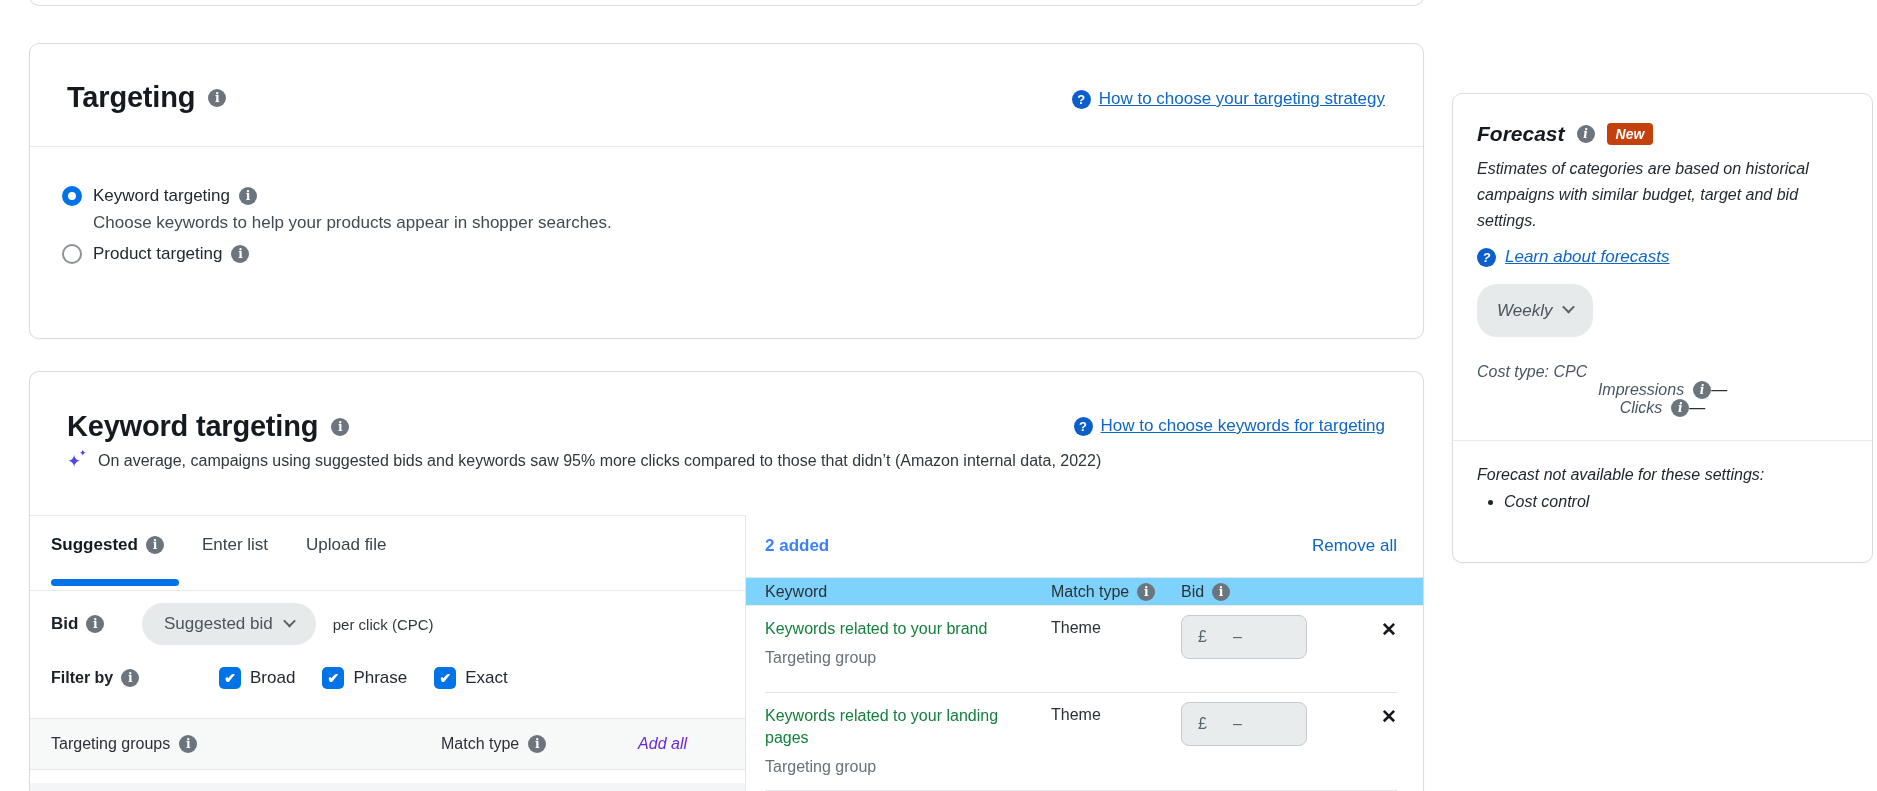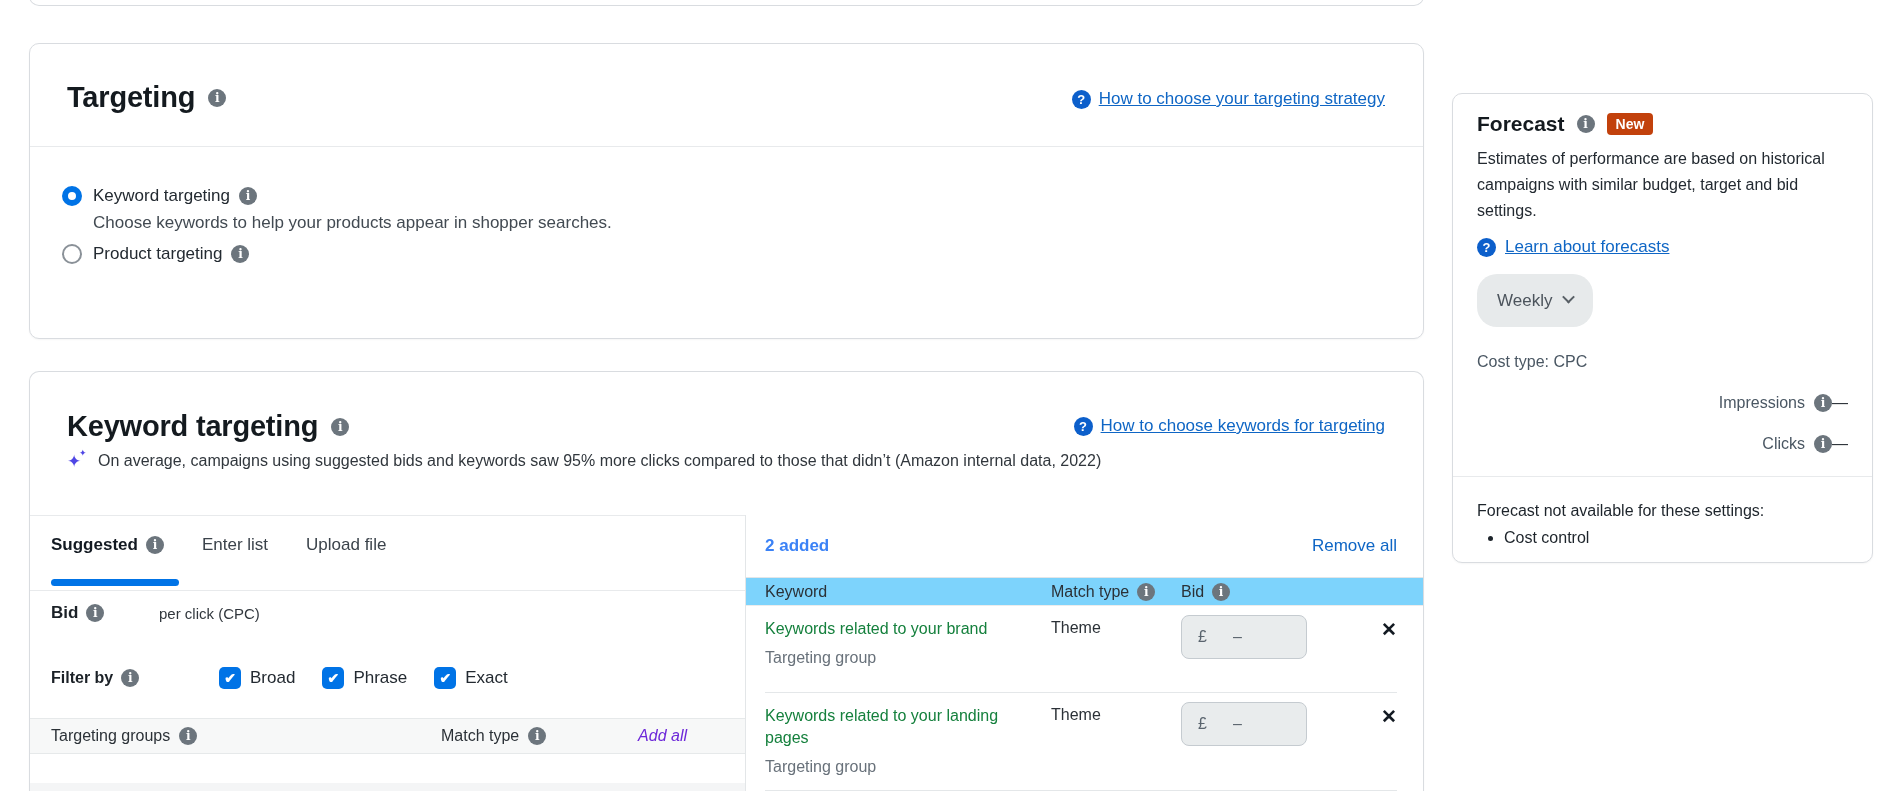--- a/index.html
+++ b/index.html
@@ -77,21 +77,21 @@
   .bid-row { position:absolute; left:21px; top:87px; display:flex; align-items:center; }
   .inline-label { display:flex; align-items:center; gap:8px; font-size:17px; font-weight:700; color:#1b2127; }
   .bid-row .inline-label { width:91px; }
   .bid-suffix { margin-left:17px; font-size:15px; color:#31373d; }
   .filter-row { position:absolute; left:21px; top:151px; display:flex; align-items:center; }
   .filter-row .inline-label { width:168px; font-size:16px; }
   .checks { display:flex; align-items:center; gap:27px; }
   .check-item { display:flex; align-items:center; gap:9px; font-size:17px; color:#232a31; cursor:pointer; }
   .checkbox { width:22px; height:22px; border-radius:5px; background:#0073e6; color:#fff;
     display:flex; align-items:center; justify-content:center; font-size:14px; font-weight:700; }
-  .tg-header { position:absolute; left:0; right:0; top:202px; height:36px; background:#f7f8f8;
+  .tg-header { position:absolute; left:0; right:0; top:202px; height:52px; background:#f7f8f8;
     border-top:1px solid #e6e9ea; border-bottom:1px solid #e6e9ea;
     display:flex; align-items:center; padding:0 58px 0 21px; font-size:16px; color:#2b3137; }
   .tg-header .col1 { width:390px; display:flex; align-items:center; gap:9px; }
   .tg-header .col2 { flex:1; display:flex; align-items:center; gap:9px; }
   .add-all { font-style:italic; color:#6d28d9; cursor:pointer; }
   .tg-bottom-strip { position:absolute; left:0; right:0; top:267px; bottom:0; background:#f4f5f6; }
   
   .kw-right { position:absolute; left:715px; right:0; top:143px; bottom:0; border-left:1px solid #e3e6e8; }
   .added-head { height:63px; display:flex; align-items:center; justify-content:space-between;
     padding:0 26px 0 19px; border-bottom:1px solid #e3e6e8; }
@@ -106,31 +106,31 @@
   .kw-title { font-size:16px; color:#15803d; line-height:22px; max-width:272px; }
   .kw-sub { font-size:16px; color:#68717a; margin-top:9px; }
   .match-val { font-size:16px; color:#2b3137; padding-top:1px; }
   .bid-box { width:126px; height:44px; border-radius:8px; background:#e9eced; border:1px solid #c5cbd0;
     display:flex; align-items:center; padding:0 16px; font-size:16px; color:#5a646e; margin-top:-3px; }
   .bid-box .dash { margin-left:26px; }
   .row-x { justify-self:end; font-size:19px; font-weight:700; color:#131a22; cursor:pointer;
     padding-top:2px; line-height:1; }
   .row-sep { height:1px; background:#e4e7e9; margin:0 26px 0 19px; }
   
-  #card-forecast { left:1452px; top:93px; width:421px; height:470px; padding:18px 24px; }
+  #card-forecast { left:1452px; top:93px; width:421px; height:470px; padding:28px 24px;font-style:italic; }
   .fc-title-row { display:flex; align-items:center; gap:12px; }
   .fc-title { font-size:21px; font-weight:700; color:#141a1f; }
   .badge-new { background:#c2410c; color:#fff; font-size:14px; font-weight:700;
     padding:4px 9px; border-radius:4px; line-height:1; }
   .fc-desc { margin-top:10px; font-size:16px; line-height:26px; color:#232a31; }
   .fc-learn { margin-top:13px; display:flex; align-items:center; gap:9px; font-size:17px; }
   .fc-pill-row { margin-top:17px; }
   .fc-pill { height:53px; border-radius:20px; padding:0 20px; }
   .fc-cost { margin-top:26px; font-size:16px; color:#4a5763; }
-  .fc-metric { margin-top:23px; display:flex; align-items:center; justify-content:flex-end; }
+  .fc-metric { display:flex; align-items:center; justify-content:center; }
   .fc-metric .m-label { display:flex; align-items:center; gap:9px; font-size:16px; color:#4a5763; }
   .fc-metric .m-value { font-size:16px; color:#2b3137; }
   .fc-divider { margin:23px -24px 0 -24px; height:1px; background:#e8eaec; }
   .fc-note { margin-top:25px; font-size:16px; color:#1d242b; }
   .fc-list { margin-top:9px; padding-left:27px; font-size:16px; color:#1d242b; }
   .fc-list li { margin-bottom:4px; }
 </style>
 </head>
 <body>
 
@@ -199,20 +199,24 @@
         <span>Upload file</span>
       </span>
     </div>
     <div class="tab-underline"></div>
     <div class="tabstrip-border"></div>
 
     <div class="bid-row">
       <span class="inline-label">
         <span>Bid</span>
         <span class="info-icon">i</span>
+      </span>
+      <span class="pill">
+        <span>Suggested bid</span>
+        <span class="chev"></span>
       </span>
       <span class="bid-suffix">per click (CPC)</span>
     </div>
 
     <div class="filter-row">
       <span class="inline-label">
         <span>Filter by</span>
         <span class="info-icon">i</span>
       </span>
       <span class="checks">
@@ -294,21 +298,21 @@
     <div class="row-sep"></div>
   </div>
 </section>
 
 <aside class="card" id="card-forecast">
   <div class="fc-title-row">
     <span class="fc-title">Forecast</span>
     <span class="info-icon">i</span>
     <span class="badge-new">New</span>
   </div>
-  <p class="fc-desc">Estimates of performance are based on historical campaigns with similar budget, target and bid settings.</p>
+  <p class="fc-desc">Estimates of categories are based on historical campaigns with similar budget, target and bid settings.</p>
   <div class="fc-learn">
     <span class="q-icon">?</span>
     <a class="link">Learn about forecasts</a>
   </div>
   <div class="fc-pill-row">
     <span class="pill fc-pill">
       <span>Weekly</span>
       <span class="chev"></span>
     </span>
   </div>

